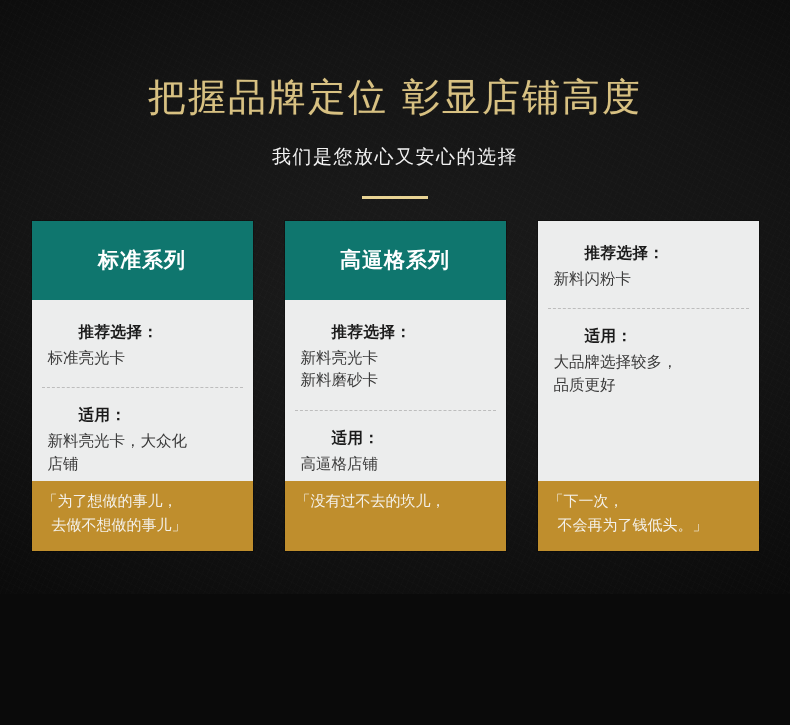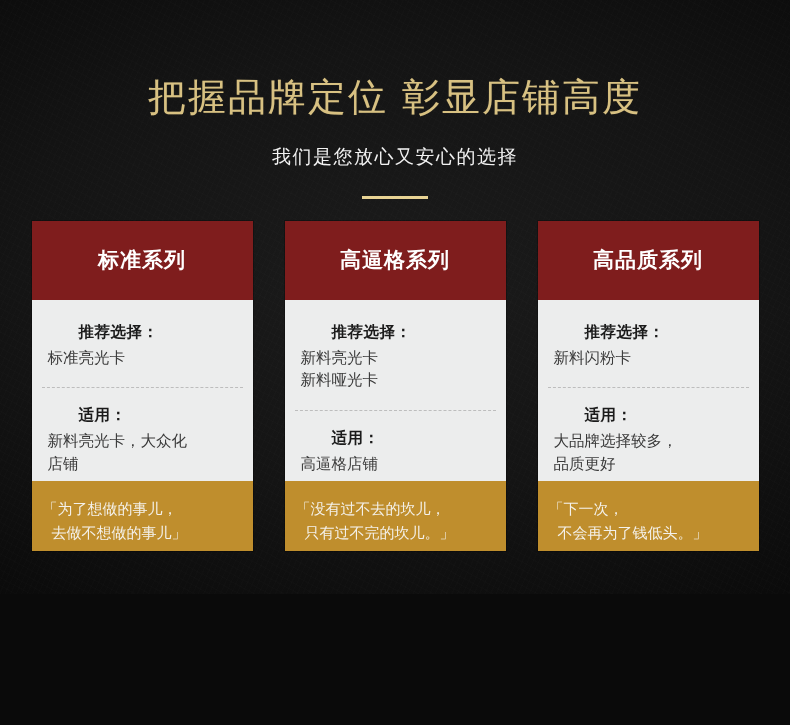--- a/index.html
+++ b/index.html
@@ -76,21 +76,21 @@
     margin-top: 22px;
   }
   .card {
     width: 221px;
     background: #eceded;
     display: flex;
     flex-direction: column;
     box-shadow: 0 0 0 1px rgba(0,0,0,.25);
   }
   .card-head {
-    background: #7f1d1d;
+    background: #0f766e;
     height: 79px;
     display: flex;
     align-items: center;
     justify-content: center;
   }
   .card-head-title {
     color: #ffffff;
     font-size: 21px;
     font-weight: bold;
     letter-spacing: 1px;
@@ -128,21 +128,21 @@
     margin: 18px 10px 16px 10px;
     height: 0;
   }
   .spacer {
     flex: 1 1 auto;
     min-height: 6px;
   }
   .card-foot {
     background: #bf8e2d;
     height: 70px;
-    padding: 17px 10px 0 11px;
+    padding: 9px 10px 0 11px;
     box-sizing: border-box;
   }
   .quote {
     color: #f4f1ea;
     font-size: 15px;
     line-height: 1.55;
   }
   .quote div {
     white-space: nowrap;
   }
@@ -194,44 +194,40 @@
 
     <div class="card">
       <div class="card-head">
         <span class="card-head-title">高逼格系列</span>
       </div>
       <div class="card-body">
         <div class="sect">
           <div class="sect-label">推荐选择：</div>
           <div class="sect-value">
             <div>新料亮光卡</div>
-            <div>新料哑光卡</div>
+            <div>新料磨砂卡</div>
           </div>
         </div>
         <hr class="dashed">
         <div class="sect">
           <div class="sect-label">适用：</div>
           <div class="sect-value">
             <div>高逼格店铺</div>
           </div>
         </div>
         <div class="spacer"></div>
       </div>
       <div class="card-foot">
         <div class="quote">
           <div>「没有过不去的坎儿，</div>
-          <div class="ind">只有过不完的坎儿。」</div>
         </div>
       </div>
     </div>
 
     <div class="card">
-      <div class="card-head">
-        <span class="card-head-title">高品质系列</span>
-      </div>
       <div class="card-body">
         <div class="sect">
           <div class="sect-label">推荐选择：</div>
           <div class="sect-value">
             <div>新料闪粉卡</div>
           </div>
         </div>
         <hr class="dashed">
         <div class="sect">
           <div class="sect-label">适用：</div>

